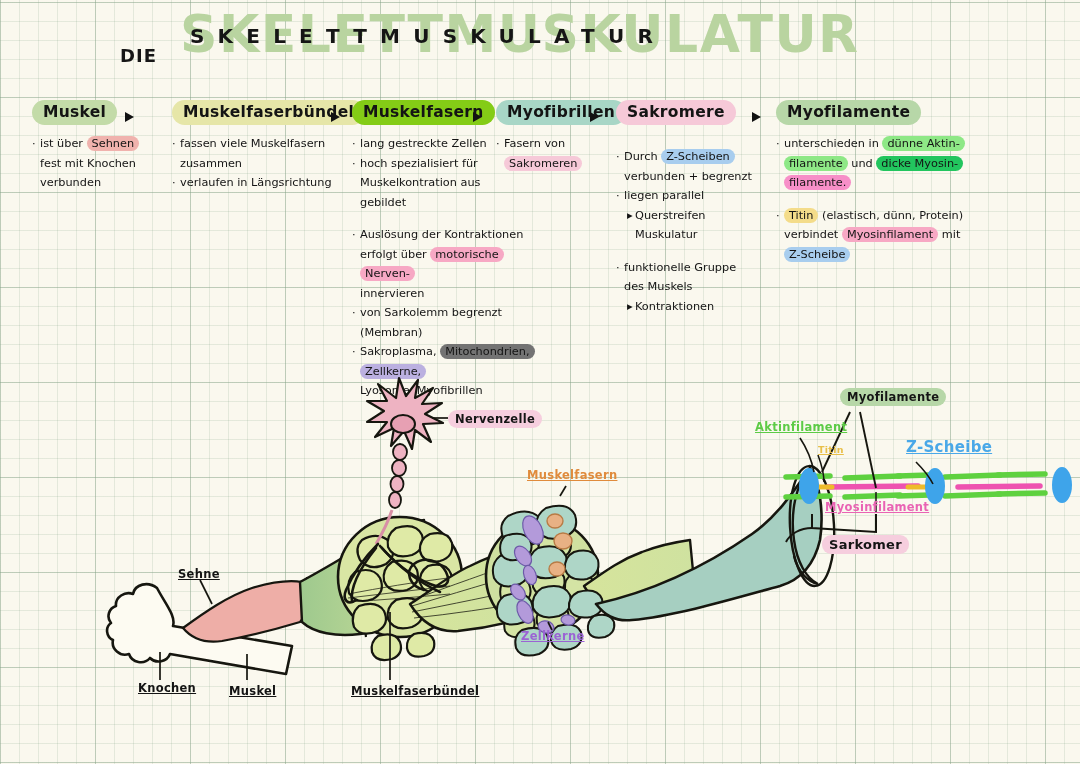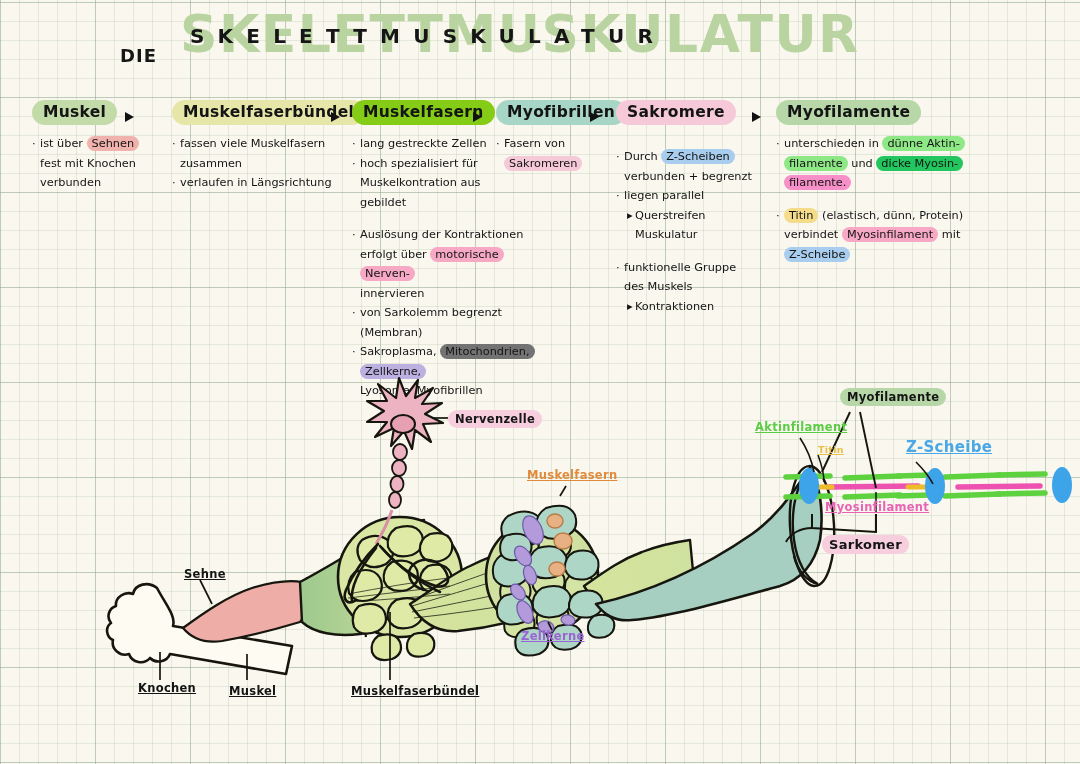--- a/index.html
+++ b/index.html
@@ -441,21 +441,21 @@
         <path d="M812 528 C800,528 790,534 786,542"></path>
       </g>
     </svg>
 
     <div class="dlab hlp hw" style="left:448px;top:410px;">Nervenzelle</div>
 
     <div class="plain hw" style="left:527px;top:468px;color:#e08b3c;font-weight:700;">Muskelfasern</div>
 
     <div class="plain hw" style="left:521px;top:629px;color:#9b63d4;font-weight:700;">Zellkerne</div>
 
-    <div class="plain hw" style="left:178px;top:567px;font-weight:700;margin-left:6px;">Sehne</div>
+    <div class="plain hw" style="left:178px;top:567px;font-weight:700;">Sehne</div>
 
     <div class="plain hw" style="left:138px;top:681px;font-weight:700;">Knochen</div>
 
     <div class="plain hw" style="left:229px;top:684px;font-weight:700;">Muskel</div>
 
     <div class="plain hw" style="left:351px;top:684px;font-weight:700;">Muskelfaserbündel</div>
 
     <div class="dlab hlg hw" style="left:840px;top:388px;">Myofilamente</div>
 
     <div class="plain hw" style="left:755px;top:420px;color:#5ccb46;font-weight:700;">Aktinfilament</div>

